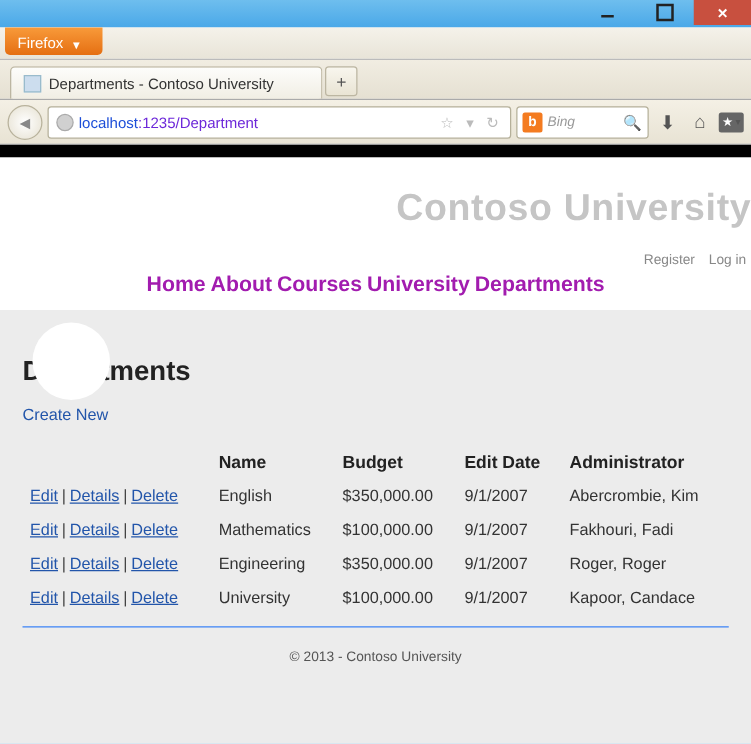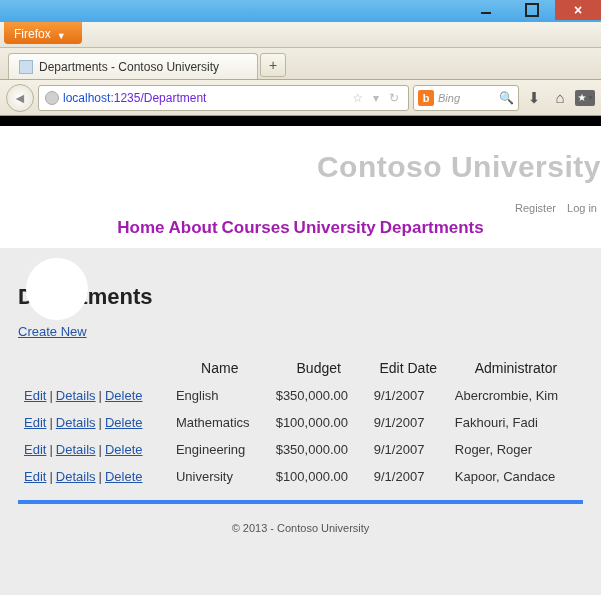--- a/index.html
+++ b/index.html
@@ -39,27 +39,27 @@
   .blackbar { height: 10px; background: #000; }
   .pagehead { background: #fff; text-align: right; padding: 24px 0 10px; }
   .sitetitle { font-size: 30px; font-weight: 600; color: #c5c5c5; letter-spacing: 0.5px; }
   .authlinks { margin-top: 18px; font-size: 11px; color: #888; }
   .authlinks span { margin: 0 4px; cursor: pointer; }
   .mainnav { margin-top: 4px; font-size: 17px; font-weight: 600; color: #a21caf; display: flex; justify-content: center; gap: 4px; }
   .mainnav span { cursor: pointer; }
   .circ { position: absolute; width: 62px; height: 62px; background: #fff; border-radius: 50%; margin-left: 8px; margin-top: -26px; }
   .contentarea { position: relative; padding: 36px 18px 10px; }
   .pgtitle { font-size: 22px; font-weight: bold; color: #222; }
-  .createlink { display: inline-block; margin-top: 14px; font-size: 13px; color: #2255aa; text-decoration: underline; cursor: pointer; }
+  .createlink { display: inline-block; margin-top: 14px; font-size: 13px; color: #2255aa; cursor: pointer; }
   .tbl { margin-top: 16px; border-collapse: collapse; width: 100%; font-size: 13px; color: #333; }
-  .tbl th { text-align: center; font-weight: normal; padding: 4px 6px 6px; color: #222; font-size: 14px; }
+  .tbl th { text-align: left; font-weight: bold; padding: 4px 6px 6px; color: #222; font-size: 14px; }
   .tbl td { padding: 6px 6px; vertical-align: middle; }
   .actlink { color: #2255aa; text-decoration: underline; cursor: pointer; margin-top: 16px; }
   .sep { color: #444; padding: 0 3px; }
-  .footer { text-align: center; font-size: 11px; color: #555; padding: 18px 0 8px; border-top: 4px solid #3b82f6; margin-top: 10px; }
+  .footer { text-align: center; font-size: 11px; color: #555; padding: 18px 0 8px; border-top: 1px solid #3b82f6; margin-top: 10px; }
   .urltext .host { color: #1d4ed8; }
   .urltext .rest { color: #6d28d9; }
 </style>
 </head>
 <body>
 
 <div class="window">
 
   <div class="titlebar">
     <div class="winbtn min"></div>

